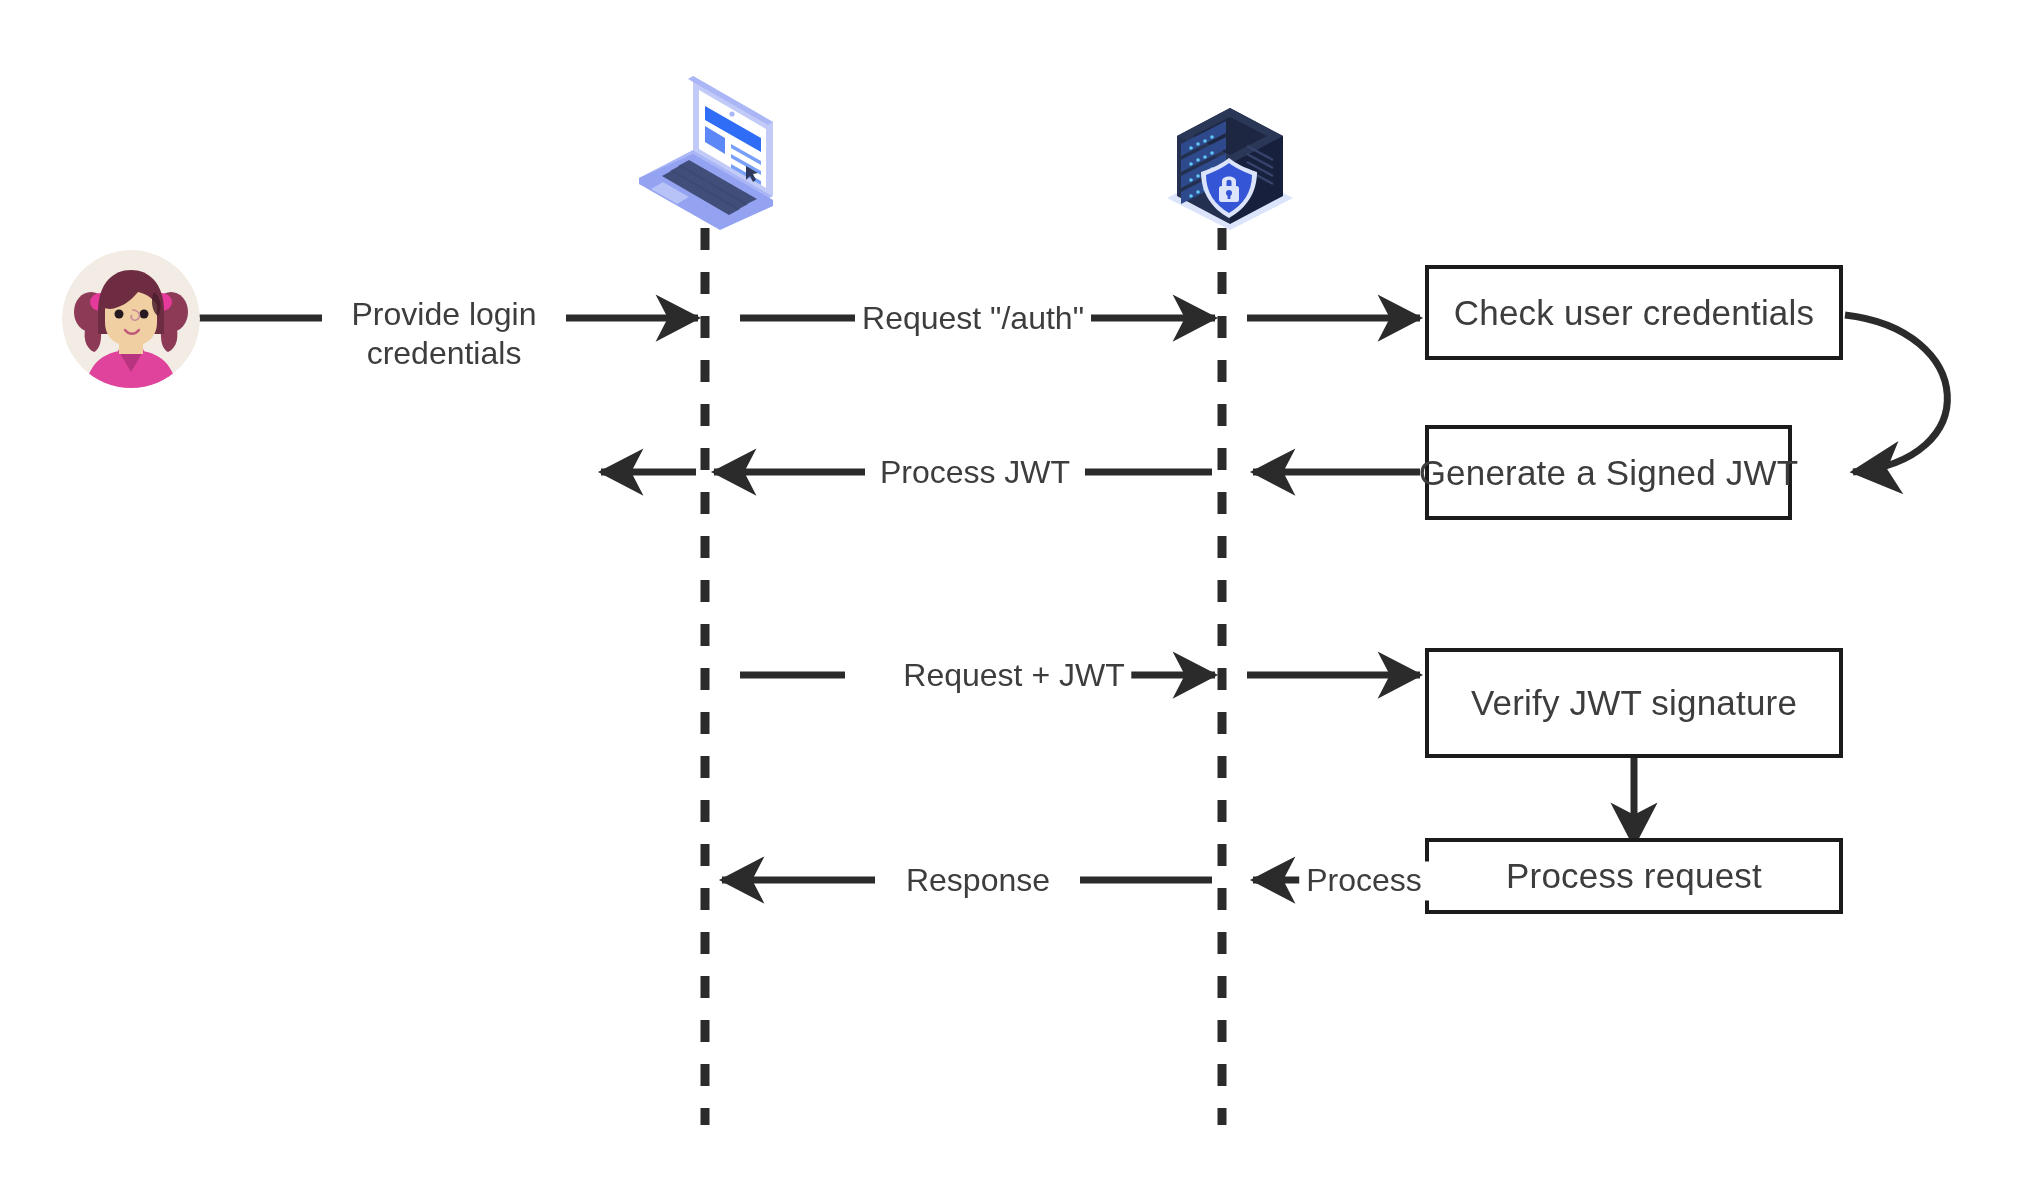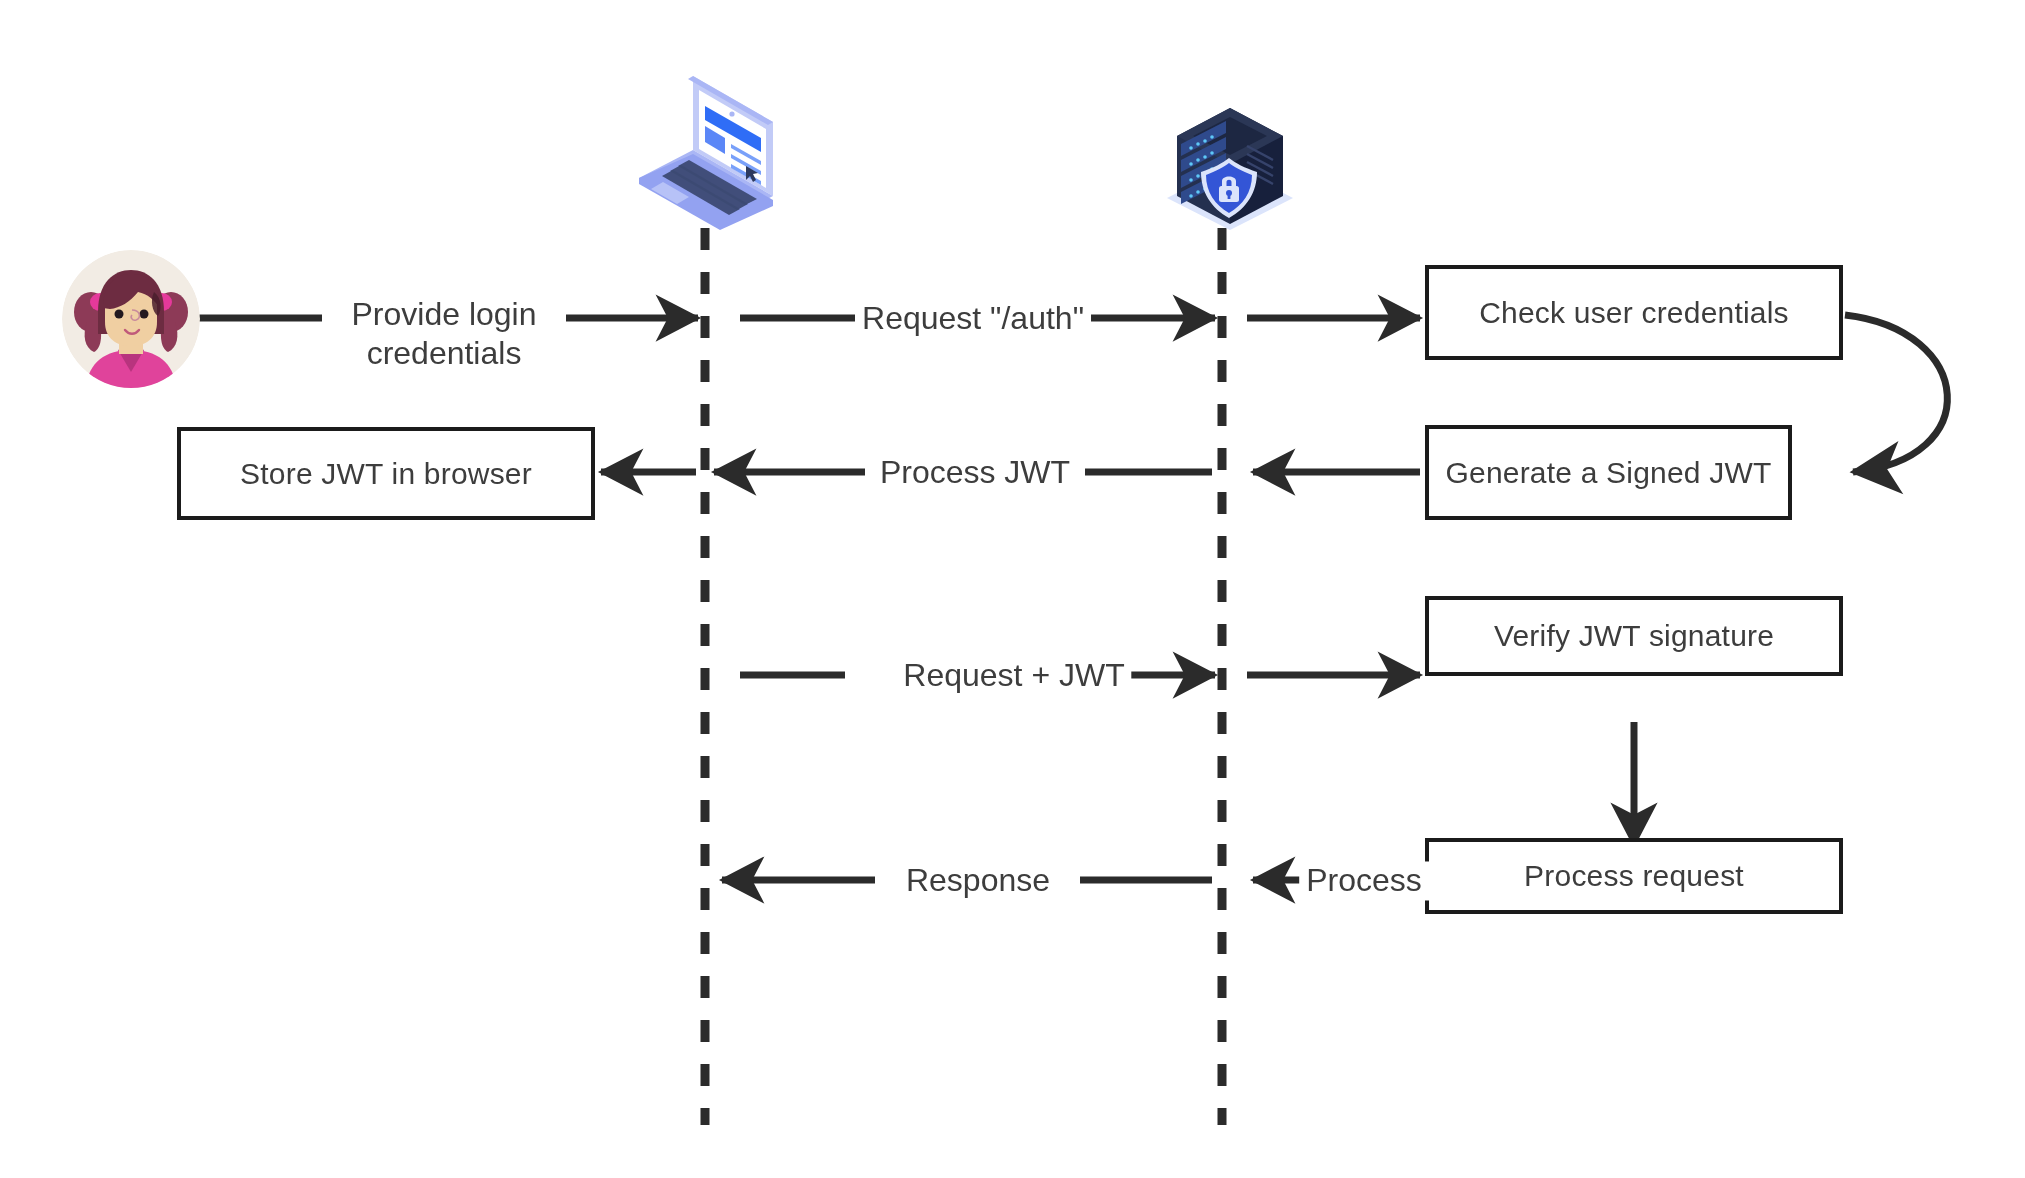--- a/index.html
+++ b/index.html
@@ -27,21 +27,21 @@
   }
   .node-box {
     position: absolute;
     box-sizing: border-box;
     border: 4px solid #1b1b1b;
     background: #ffffff;
     display: flex;
     align-items: center;
     justify-content: center;
     color: #3d3d3d;
-    font-size: 30px;
+    font-size: 35px;
     font-family: "Liberation Sans", sans-serif;
     letter-spacing: 0.2px;
     white-space: nowrap;
   }
   .edge-label {
     position: absolute;
     background: #ffffff;
     color: #3d3d3d;
     font-size: 32px;
     font-family: "Liberation Sans", sans-serif;
@@ -259,25 +259,22 @@
   </div>
 
   <div class="node-box" style="left:1425px; top:265px; width:418px; height:95px;">
     <span>Check user credentials</span>
   </div>
 
   <div class="node-box" style="left:1425px; top:425px; width:367px; height:95px;">
     <span>Generate a Signed JWT</span>
   </div>
 
-  <div class="node-box" style="left:177px; top:427px; width:418px; height:93px;">
-    <span>Store JWT in browser</span>
-  </div>
-
-  <div class="node-box" style="left:1425px; top:596px; width:418px; height:80px;justify-content:center;">
+
+  <div class="node-box" style="left:1425px; top:648px; width:418px; height:110px;justify-content:center;">
     <span>Verify JWT signature</span>
   </div>
 
   <div class="node-box" style="left:1425px; top:838px; width:418px; height:76px;">
     <span>Process request</span>
   </div>
 
   <div class="edge-label two-line" style="left:444px; top:334px;">
     <div>Provide login</div>
     <div>credentials</div>

